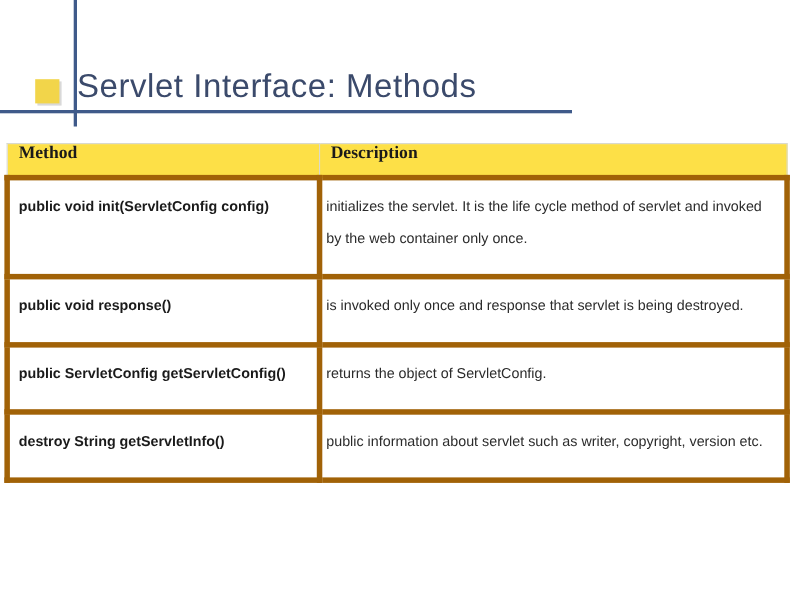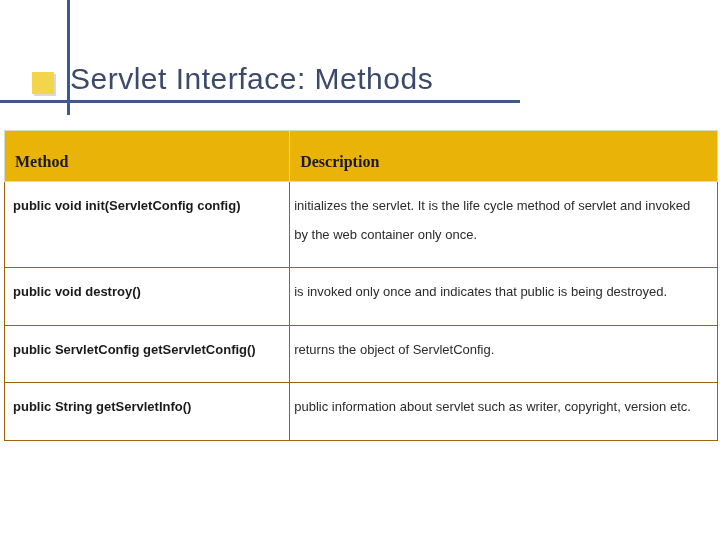--- a/index.html
+++ b/index.html
@@ -58,31 +58,31 @@
     left: 4px;
     right: 2px;
     top: 130px;
   }
   table {
     border-collapse: collapse;
     width: 100%;
     table-layout: fixed;
   }
   th {
-    background: #eab308;
+    background: #fde047;
     text-align: left;
     font-family: Georgia, 'Times New Roman', serif;
     font-weight: bold;
     font-size: 16px;
     color: #1a1a1a;
-    padding: 22px 12px 10px 10px;
+    padding: 0 12px 10px 10px;
     border: 1px solid #d9d9cc;
   }
   td {
-    border: 1px solid #a16207;
+    border: 5px solid #a16207;
     vertical-align: top;
     font-size: 13px;
     color: #222;
     line-height: 2.2;
   }
   td.method {
     font-family: Arial, Helvetica, sans-serif;
     font-weight: bold;
     color: #1a1a1a;
     padding: 10px 10px 18px 8px;
@@ -119,27 +119,27 @@
           <th>Method</th>
           <th>Description</th>
         </tr>
       </thead>
       <tbody>
         <tr>
           <td class="method">public void init(ServletConfig config)</td>
           <td class="desc">initializes the servlet. It is the life cycle method of servlet and invoked by the web container only once.</td>
         </tr>
         <tr>
-          <td class="method">public void destroy()</td>
-          <td class="desc">is invoked only once and indicates that public is being destroyed.</td>
+          <td class="method">public void response()</td>
+          <td class="desc">is invoked only once and response that servlet is being destroyed.</td>
         </tr>
         <tr>
           <td class="method">public ServletConfig getServletConfig()</td>
           <td class="desc">returns the object of ServletConfig.</td>
         </tr>
         <tr>
-          <td class="method">public String getServletInfo()</td>
+          <td class="method">destroy String getServletInfo()</td>
           <td class="desc">public information about servlet such as writer, copyright, version etc.</td>
         </tr>
       </tbody>
     </table>
   </div>
 </div>
 
 </body></html>

